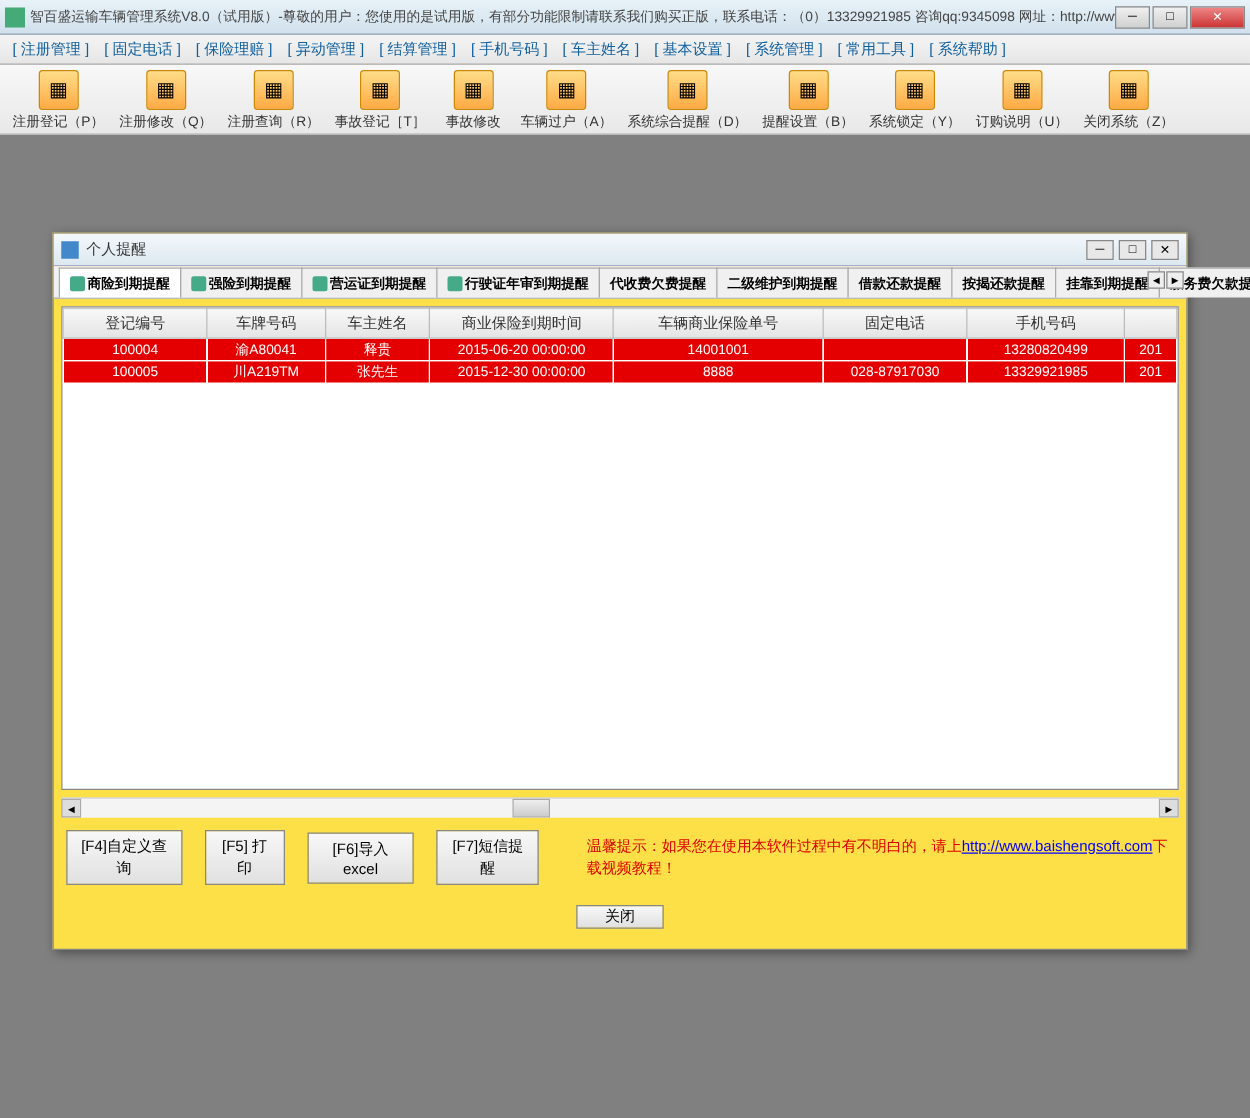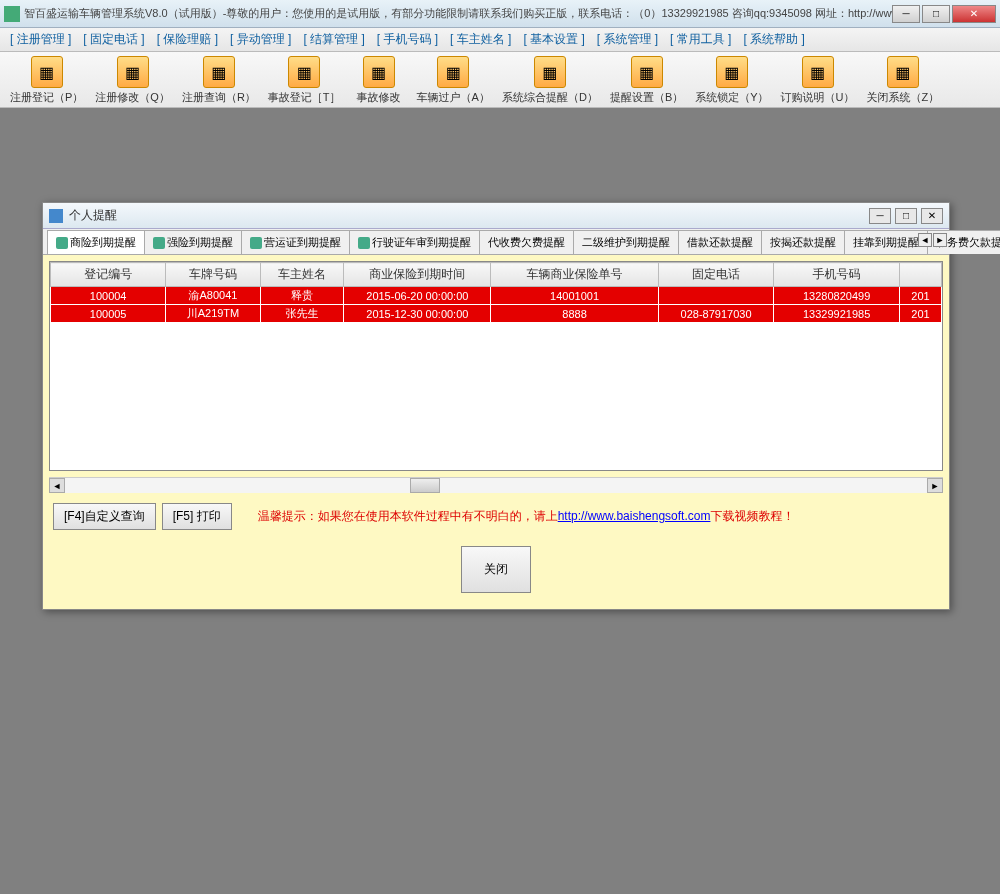--- a/index.html
+++ b/index.html
@@ -9,46 +9,46 @@
 .titlebar .title { flex: 1; font-size: 11px; color: #444; white-space: nowrap; overflow: hidden; }
 .win-controls { display: flex; gap: 2px; }
 .win-btn { width: 28px; height: 18px; border: 1px solid #888; background: linear-gradient(#f0f0f0,#d0d0d0); display: flex; align-items: center; justify-content: center; font-size: 10px; cursor: pointer; }
 .win-btn.close { background: linear-gradient(#e88,#c33); color: #fff; width: 44px; }
 .menubar { height: 24px; background: linear-gradient(#f4f4f4,#e6e6e6); display: flex; align-items: center; padding: 0 4px; border-bottom: 1px solid #bbb; }
 .menubar span { padding: 12px 6px; color: #1060a0; cursor: pointer; font-size: 12px; }
 .toolbar { height: 56px; background: linear-gradient(#f8f8f8,#e8e8e8); display: flex; align-items: flex-start; padding: 2px 4px; border-bottom: 1px solid #bbb; }
 .tool-btn { display: flex; flex-direction: column; align-items: center; padding: 2px 6px; cursor: pointer; min-width: 64px; }
 .tool-btn .ticon { width: 32px; height: 32px; background: linear-gradient(#fd8,#fa4); border-radius: 3px; border: 1px solid #c80; margin-bottom: 2px; display:flex; align-items:center; justify-content:center; font-size:16px; }
 .tool-btn .tlabel { font-size: 11px; color: #333; white-space: nowrap; }
-.dialog { position: absolute; left: 42px; top: 202px; width: 908px; height: 408px; background: #fef9c3; border: 1px solid #888; box-shadow: 2px 2px 8px rgba(0,0,0,.4); display: flex; flex-direction: column; }
+.dialog { position: absolute; left: 42px; top: 186px; width: 908px; height: 574px; background: #fde047; border: 1px solid #888; box-shadow: 2px 2px 8px rgba(0,0,0,.4); display: flex; flex-direction: column; }
 .dialog-title { height: 26px; background: linear-gradient(#f4f8fc,#dce8f0); display: flex; align-items: center; padding: 0 6px; border-bottom: 1px solid #aac; }
 .dialog-title .di { width: 14px; height: 14px; background: #48c; margin-right: 6px; }
 .dialog-title .dt { flex: 1; color: #333; }
 .dialog-title .dwin { display: flex; gap: 4px; }
 .dialog-title .dwb { width: 22px; height: 16px; border: 1px solid #888; background: #e8e8e8; display:flex; align-items:center; justify-content:center; font-size:10px; cursor:pointer; }
 .tabs { height: 26px; background: #f0f0f0; display: flex; align-items: flex-end; border-bottom: 1px solid #aaa; padding-left: 4px; position: relative; }
-.tab { padding: 4px 8px; border: 1px solid #aaa; border-bottom: none; background: #f0f0f0; font-size: 11px; cursor: pointer; white-space: nowrap; display: flex; align-items: center; gap: 2px; margin-right: -1px; }
+.tab { padding: 4px 8px; border: 1px solid #aaa; border-bottom: none; background: #f0f0f0; font-size: 11px; cursor: pointer; white-space: nowrap; display: flex; align-items: center; gap: 2px; margin-right: -1px; font-weight: bold; }
 .tab.active { background: #fff; position: relative; z-index: 2; }
 .tab-icon { width: 12px; height: 12px; background: #4a8; border-radius: 2px; display:inline-block; }
 .tabs-scroll { position: absolute; right: 2px; top: 4px; display: flex; gap: 1px; }
 .tabs-scroll .sb { width: 14px; height: 14px; border: 1px solid #888; background: #eee; font-size: 9px; display:flex; align-items:center; justify-content:center; cursor:pointer; }
 .grid-area { flex: 1; background: #fff; margin: 6px; border: 1px solid #888; overflow: auto; position: relative; }
 table { border-collapse: collapse; width: 100%; table-layout: fixed; }
 th { background: linear-gradient(#f8f8f8,#e4e4e4); border: 1px solid #bbb; padding: 3px 4px; font-size: 12px; font-weight: normal; color: #333; }
 td { border: 1px solid #fff; padding: 1px 4px; font-size: 11px; text-align: center; color: #fff; background: #e40000; white-space: nowrap; overflow: hidden; }
 .hscroll { height: 16px; background: #eee; border-top: 1px solid #ccc; margin: 0 6px 4px 6px; display:flex; }
 .hscroll .hb { width: 16px; border: 1px solid #aaa; background: #ddd; font-size:9px; display:flex; align-items:center; justify-content:center; cursor:pointer;}
 .hscroll .ht { flex:1; background: #f4f4f4; position:relative; }
 .hscroll .thumb { position:absolute; left:40%; width:30px; height:100%; background: linear-gradient(#eee,#ccc); border:1px solid #aaa; }
-.btn-row { padding: 6px 10px; display: flex; align-items: center; gap: 6px; }
+.btn-row { padding: 6px 10px; display: flex; align-items: center; gap: 18px; }
 .btn { padding: 4px 10px; border: 1px solid #888; background: linear-gradient(#f8f8f8,#e0e0e0); cursor: pointer; font-size: 12px; }
 .hint { color: #d00; font-size: 12px; margin-left: 20px; }
 .hint a { color: #00f; text-decoration: underline; }
 .close-row { display: flex; justify-content: center; padding: 10px 0 16px 0; }
-.close-btn { padding: 14px 22px; border: 1px solid #888; background: linear-gradient(#f8f8f8,#e0e0e0); cursor: pointer; font-size: 12px; }
+.close-btn { padding: 0 22px; border: 1px solid #888; background: linear-gradient(#f8f8f8,#e0e0e0); cursor: pointer; font-size: 12px; }
 </style>
 </head>
 <body>
 
 <div class="titlebar">
   <div class="icon"></div>
   <div class="title">智百盛运输车辆管理系统V8.0（试用版）-尊敬的用户：您使用的是试用版，有部分功能限制请联系我们购买正版，联系电话：（0）13329921985 咨询qq:9345098 网址：http://www.baishengsoft.com</div>
   <div class="win-controls">
     <div class="win-btn">─</div>
     <div class="win-btn">□</div>
@@ -218,18 +218,20 @@
   <div class="hscroll">
     <div class="hb">◄</div>
     <div class="ht">
         <div class="thumb"></div>
       </div>
     <div class="hb">►</div>
   </div>
   <div class="btn-row" id="btnrow">
   <button class="btn">[F4]自定义查询</button>
       <button class="btn">[F5] 打印</button>
+      <button class="btn">[F6]导入excel</button>
+      <button class="btn">[F7]短信提醒</button>
       <span class="hint">温馨提示：如果您在使用本软件过程中有不明白的，请上<a>http://www.baishengsoft.com</a>下载视频教程！</span>
     </div>
   <div class="close-row">
     <button class="close-btn">关闭</button>
   </div>
 </div>
 
 </body></html>

